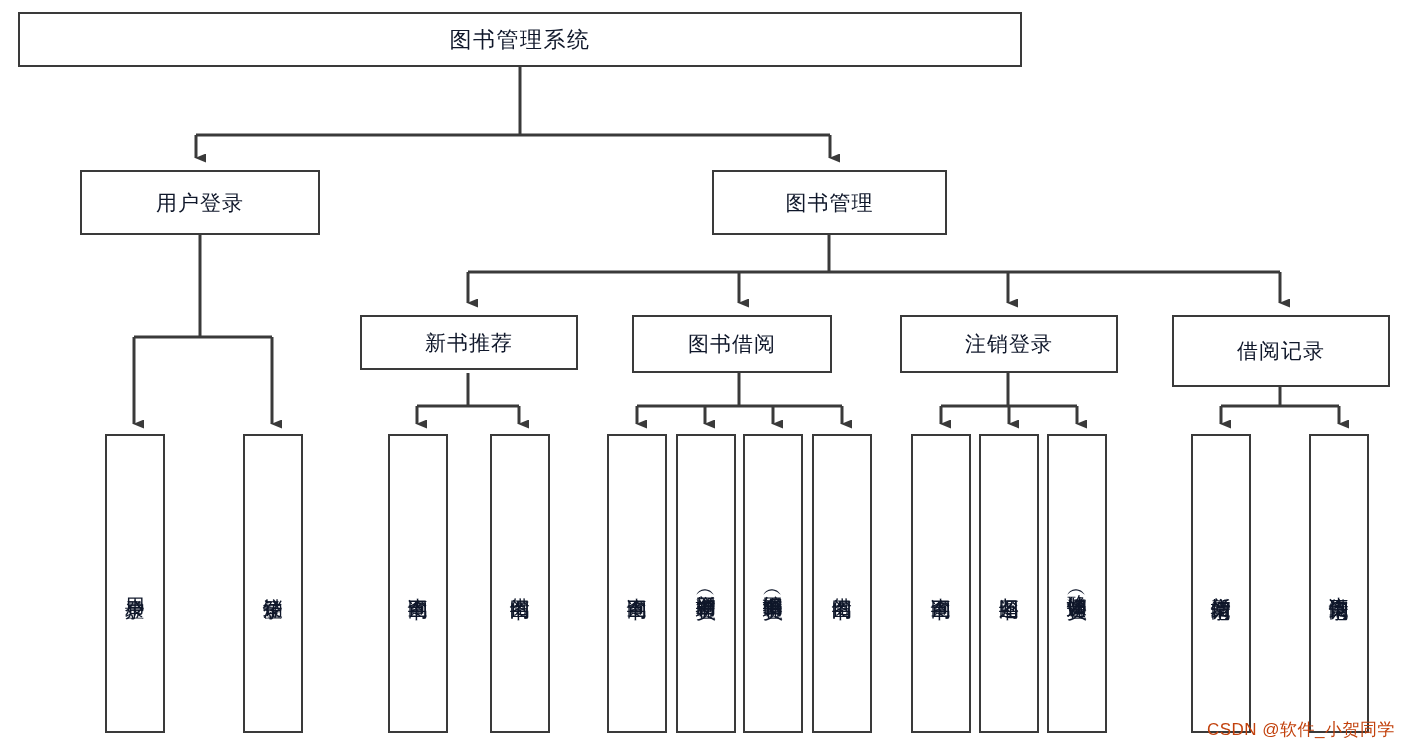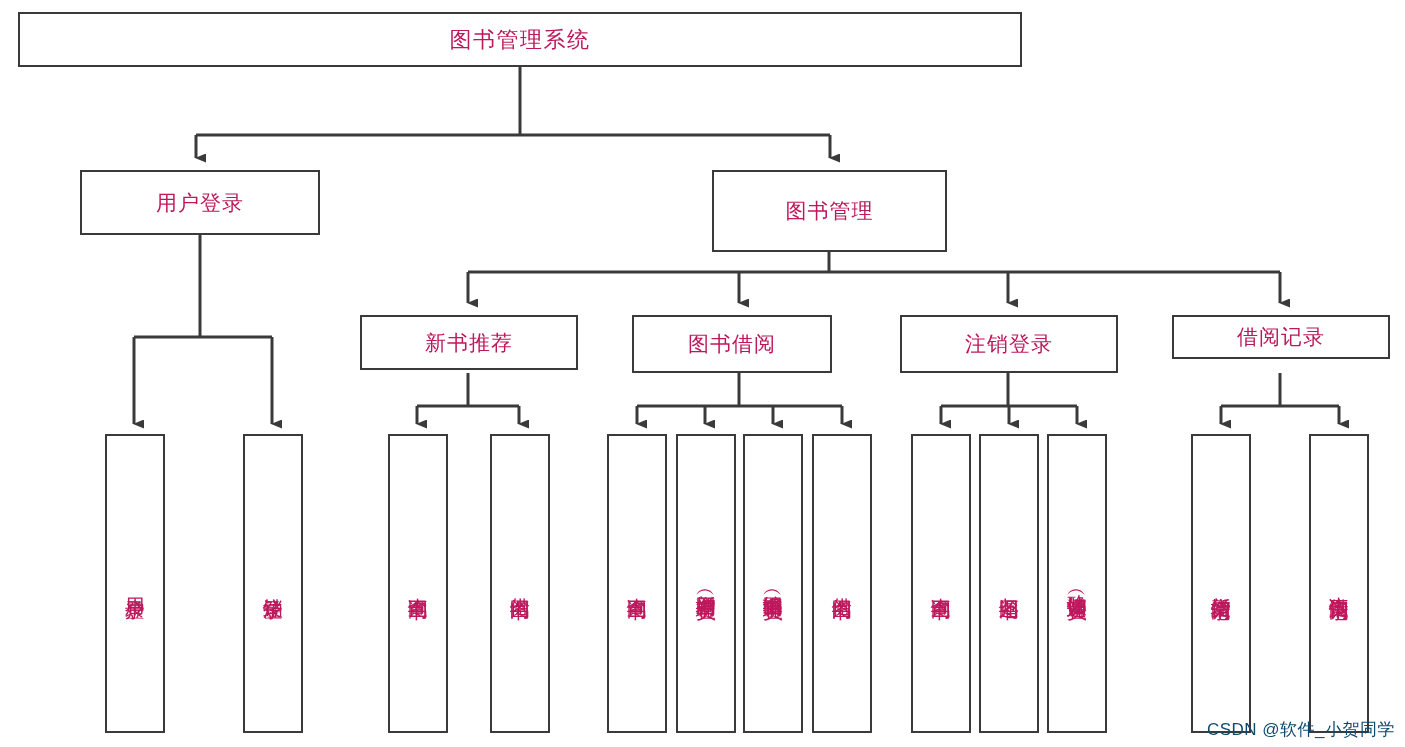--- a/index.html
+++ b/index.html
@@ -23,21 +23,21 @@
     height: 747px;
   }
   .node {
     position: absolute;
     box-sizing: border-box;
     border: 2.5px solid #3a3a3a;
     background: #ffffff;
     display: flex;
     align-items: center;
     justify-content: center;
-    color: #be185d;
+    color: #0f172a;
   }
   .node-h {
     font-size: 21px;
     letter-spacing: 1px;
     white-space: nowrap;
   }
   .node-title {
     font-size: 22px;
     letter-spacing: 1.5px;
   }
@@ -54,21 +54,21 @@
   .leaf .txt {
     writing-mode: vertical-rl;
     text-orientation: upright;
     display: block;
   }
   #watermark {
     position: absolute;
     right: 10px;
     bottom: 6px;
     font-size: 17px;
-    color: #0c4a6e;
+    color: #c2410c;
     letter-spacing: 0.5px;
     white-space: nowrap;
     pointer-events: none;
   }
 </style>
 </head>
 <body>
 
 <div id="canvas">
 
@@ -122,34 +122,34 @@
     </g>
   </svg>
 
   <div class="node node-h node-title" style="left:18px; top:12px; width:1004px; height:55px;">
     <span>图书管理系统</span>
   </div>
 
   <div class="node node-h" style="left:80px; top:170px; width:240px; height:65px;">
     <span>用户登录</span>
   </div>
-  <div class="node node-h" style="left:712px; top:170px; width:235px; height:82px;">
+  <div class="node node-h" style="left:712px; top:170px; width:235px; height:65px;">
     <span>图书管理</span>
   </div>
 
   <div class="node node-h" style="left:360px; top:315px; width:218px; height:55px;">
     <span>新书推荐</span>
   </div>
   <div class="node node-h" style="left:632px; top:315px; width:200px; height:58px;">
     <span>图书借阅</span>
   </div>
   <div class="node node-h" style="left:900px; top:315px; width:218px; height:58px;">
     <span>注销登录</span>
   </div>
-  <div class="node node-h" style="left:1172px; top:315px; width:218px; height:44px;">
+  <div class="node node-h" style="left:1172px; top:315px; width:218px; height:72px;">
     <span>借阅记录</span>
   </div>
 
   <div class="node leaf" style="left:105px; top:434px; width:60px; height:299px;">
     <span class="txt">用户登录</span>
   </div>
   <div class="node leaf" style="left:243px; top:434px; width:60px; height:299px;">
     <span class="txt">注销登录</span>
   </div>
 

